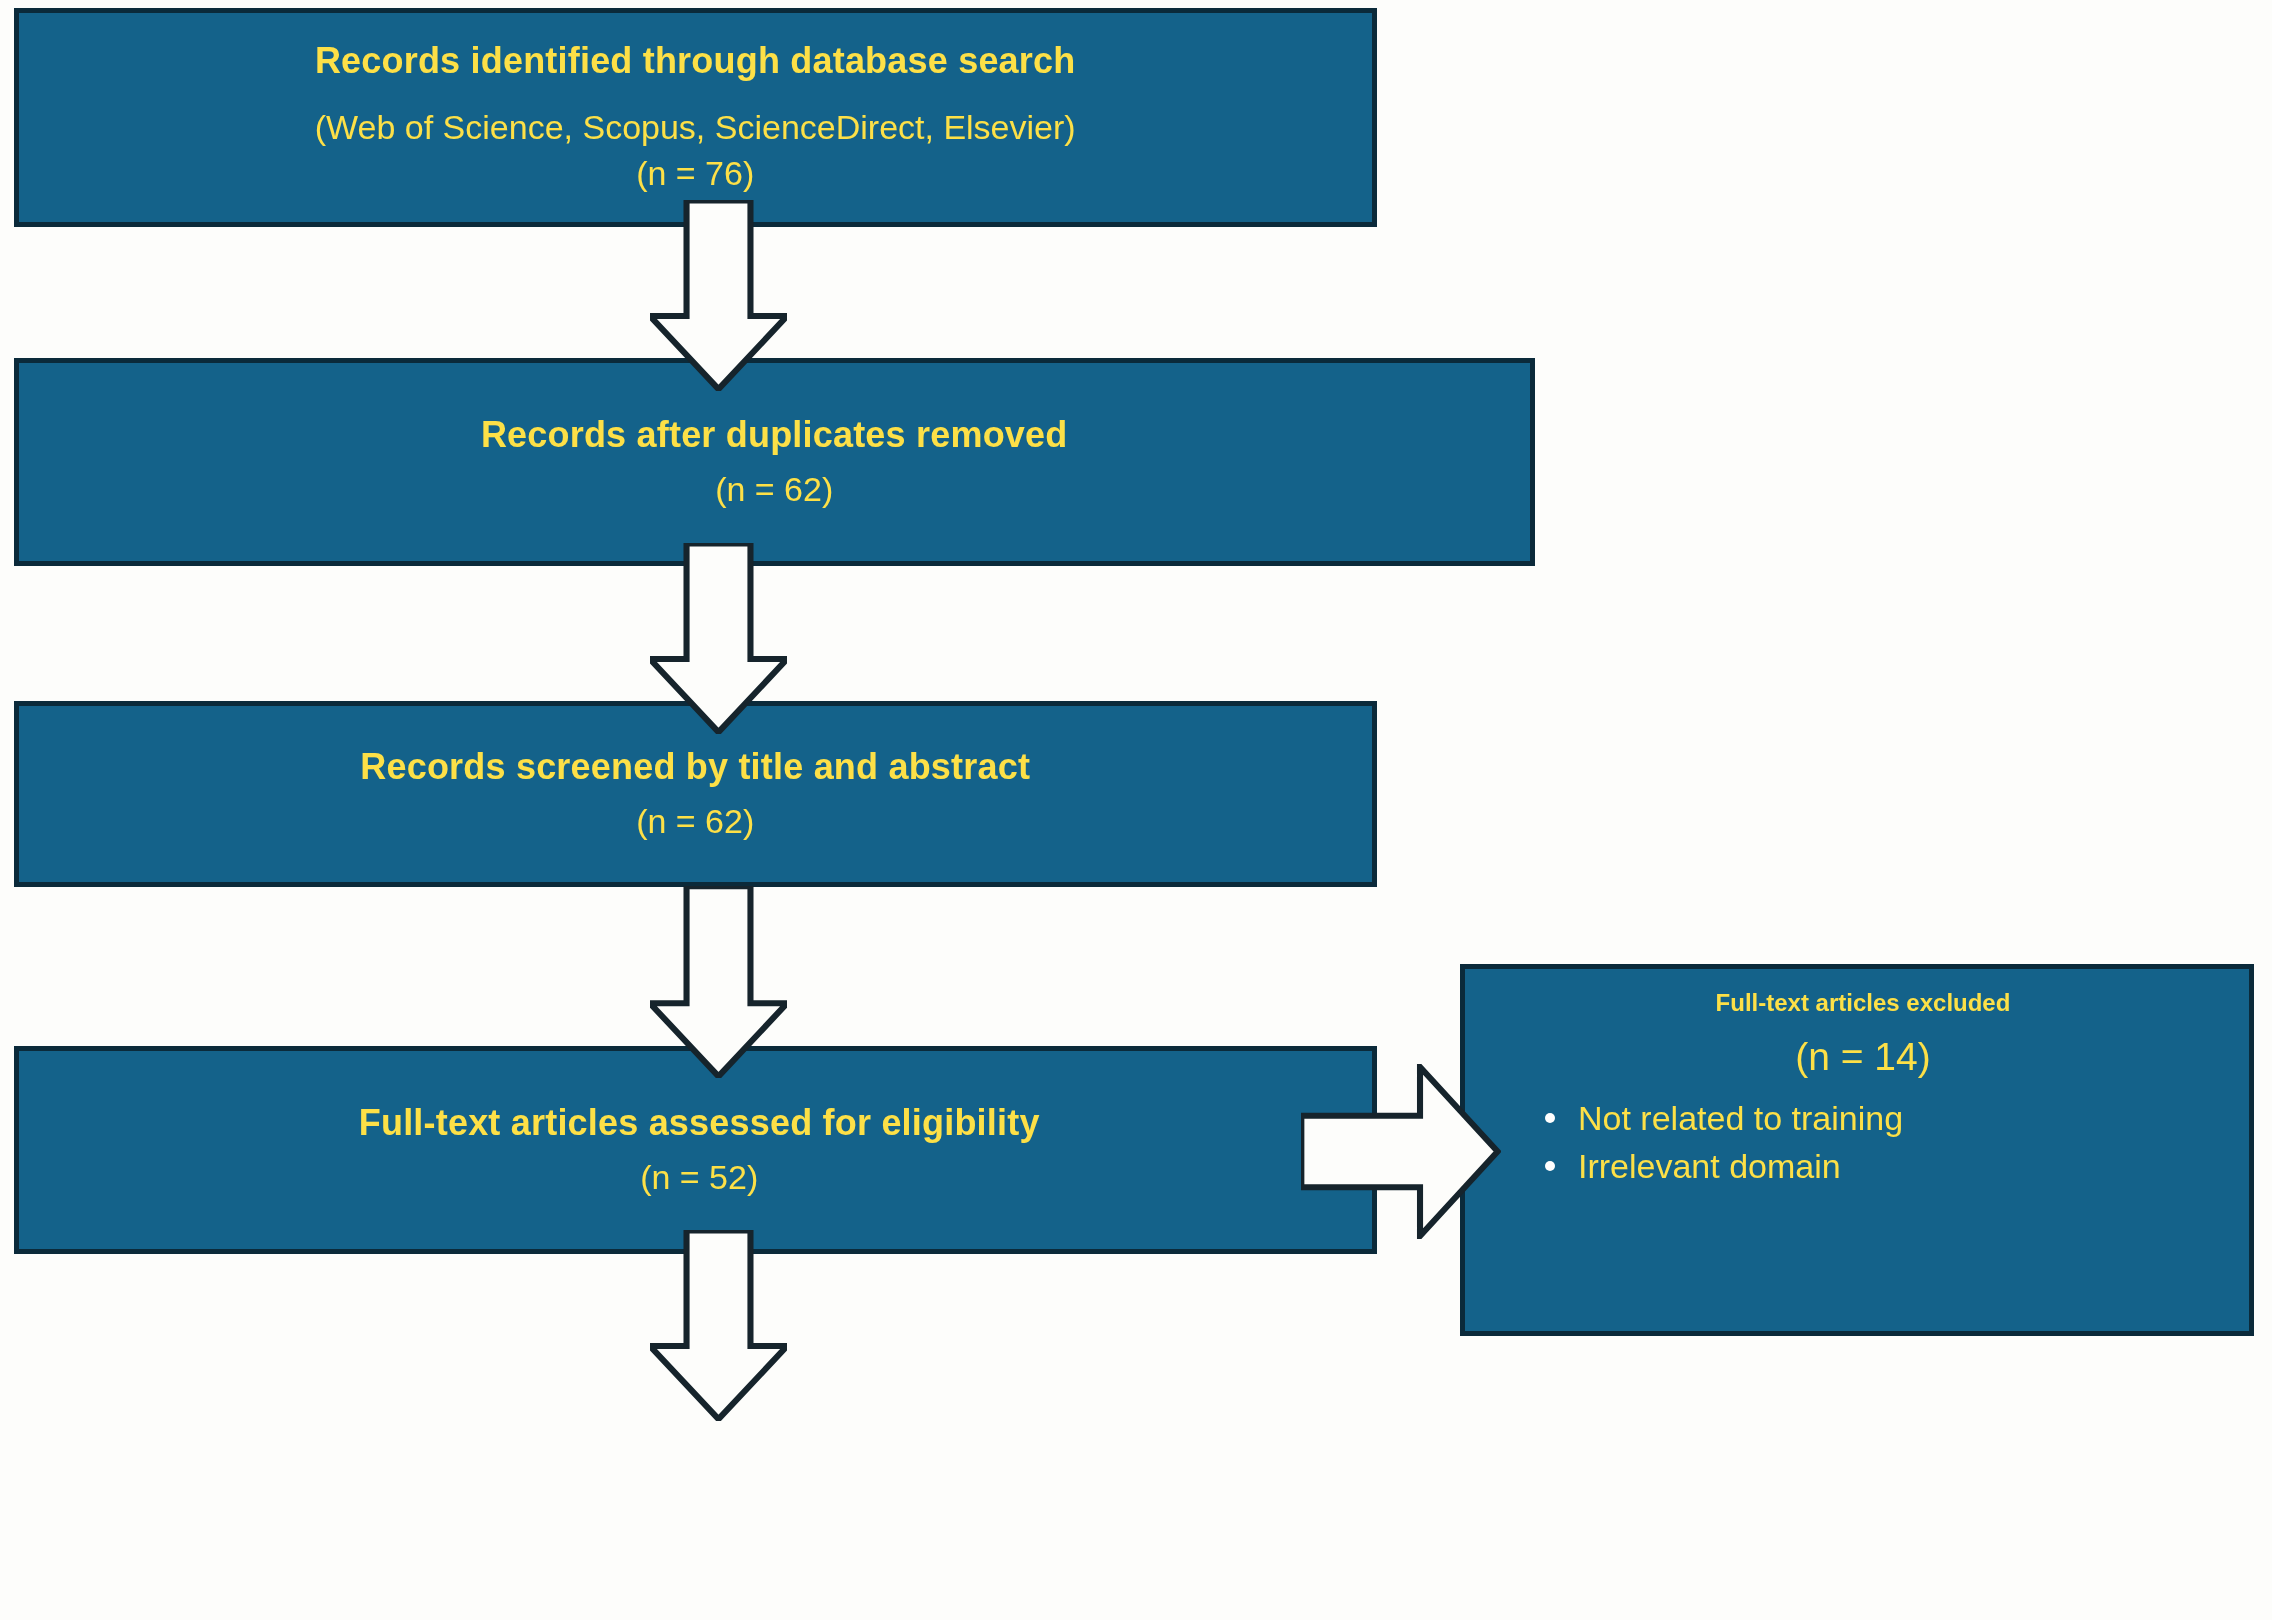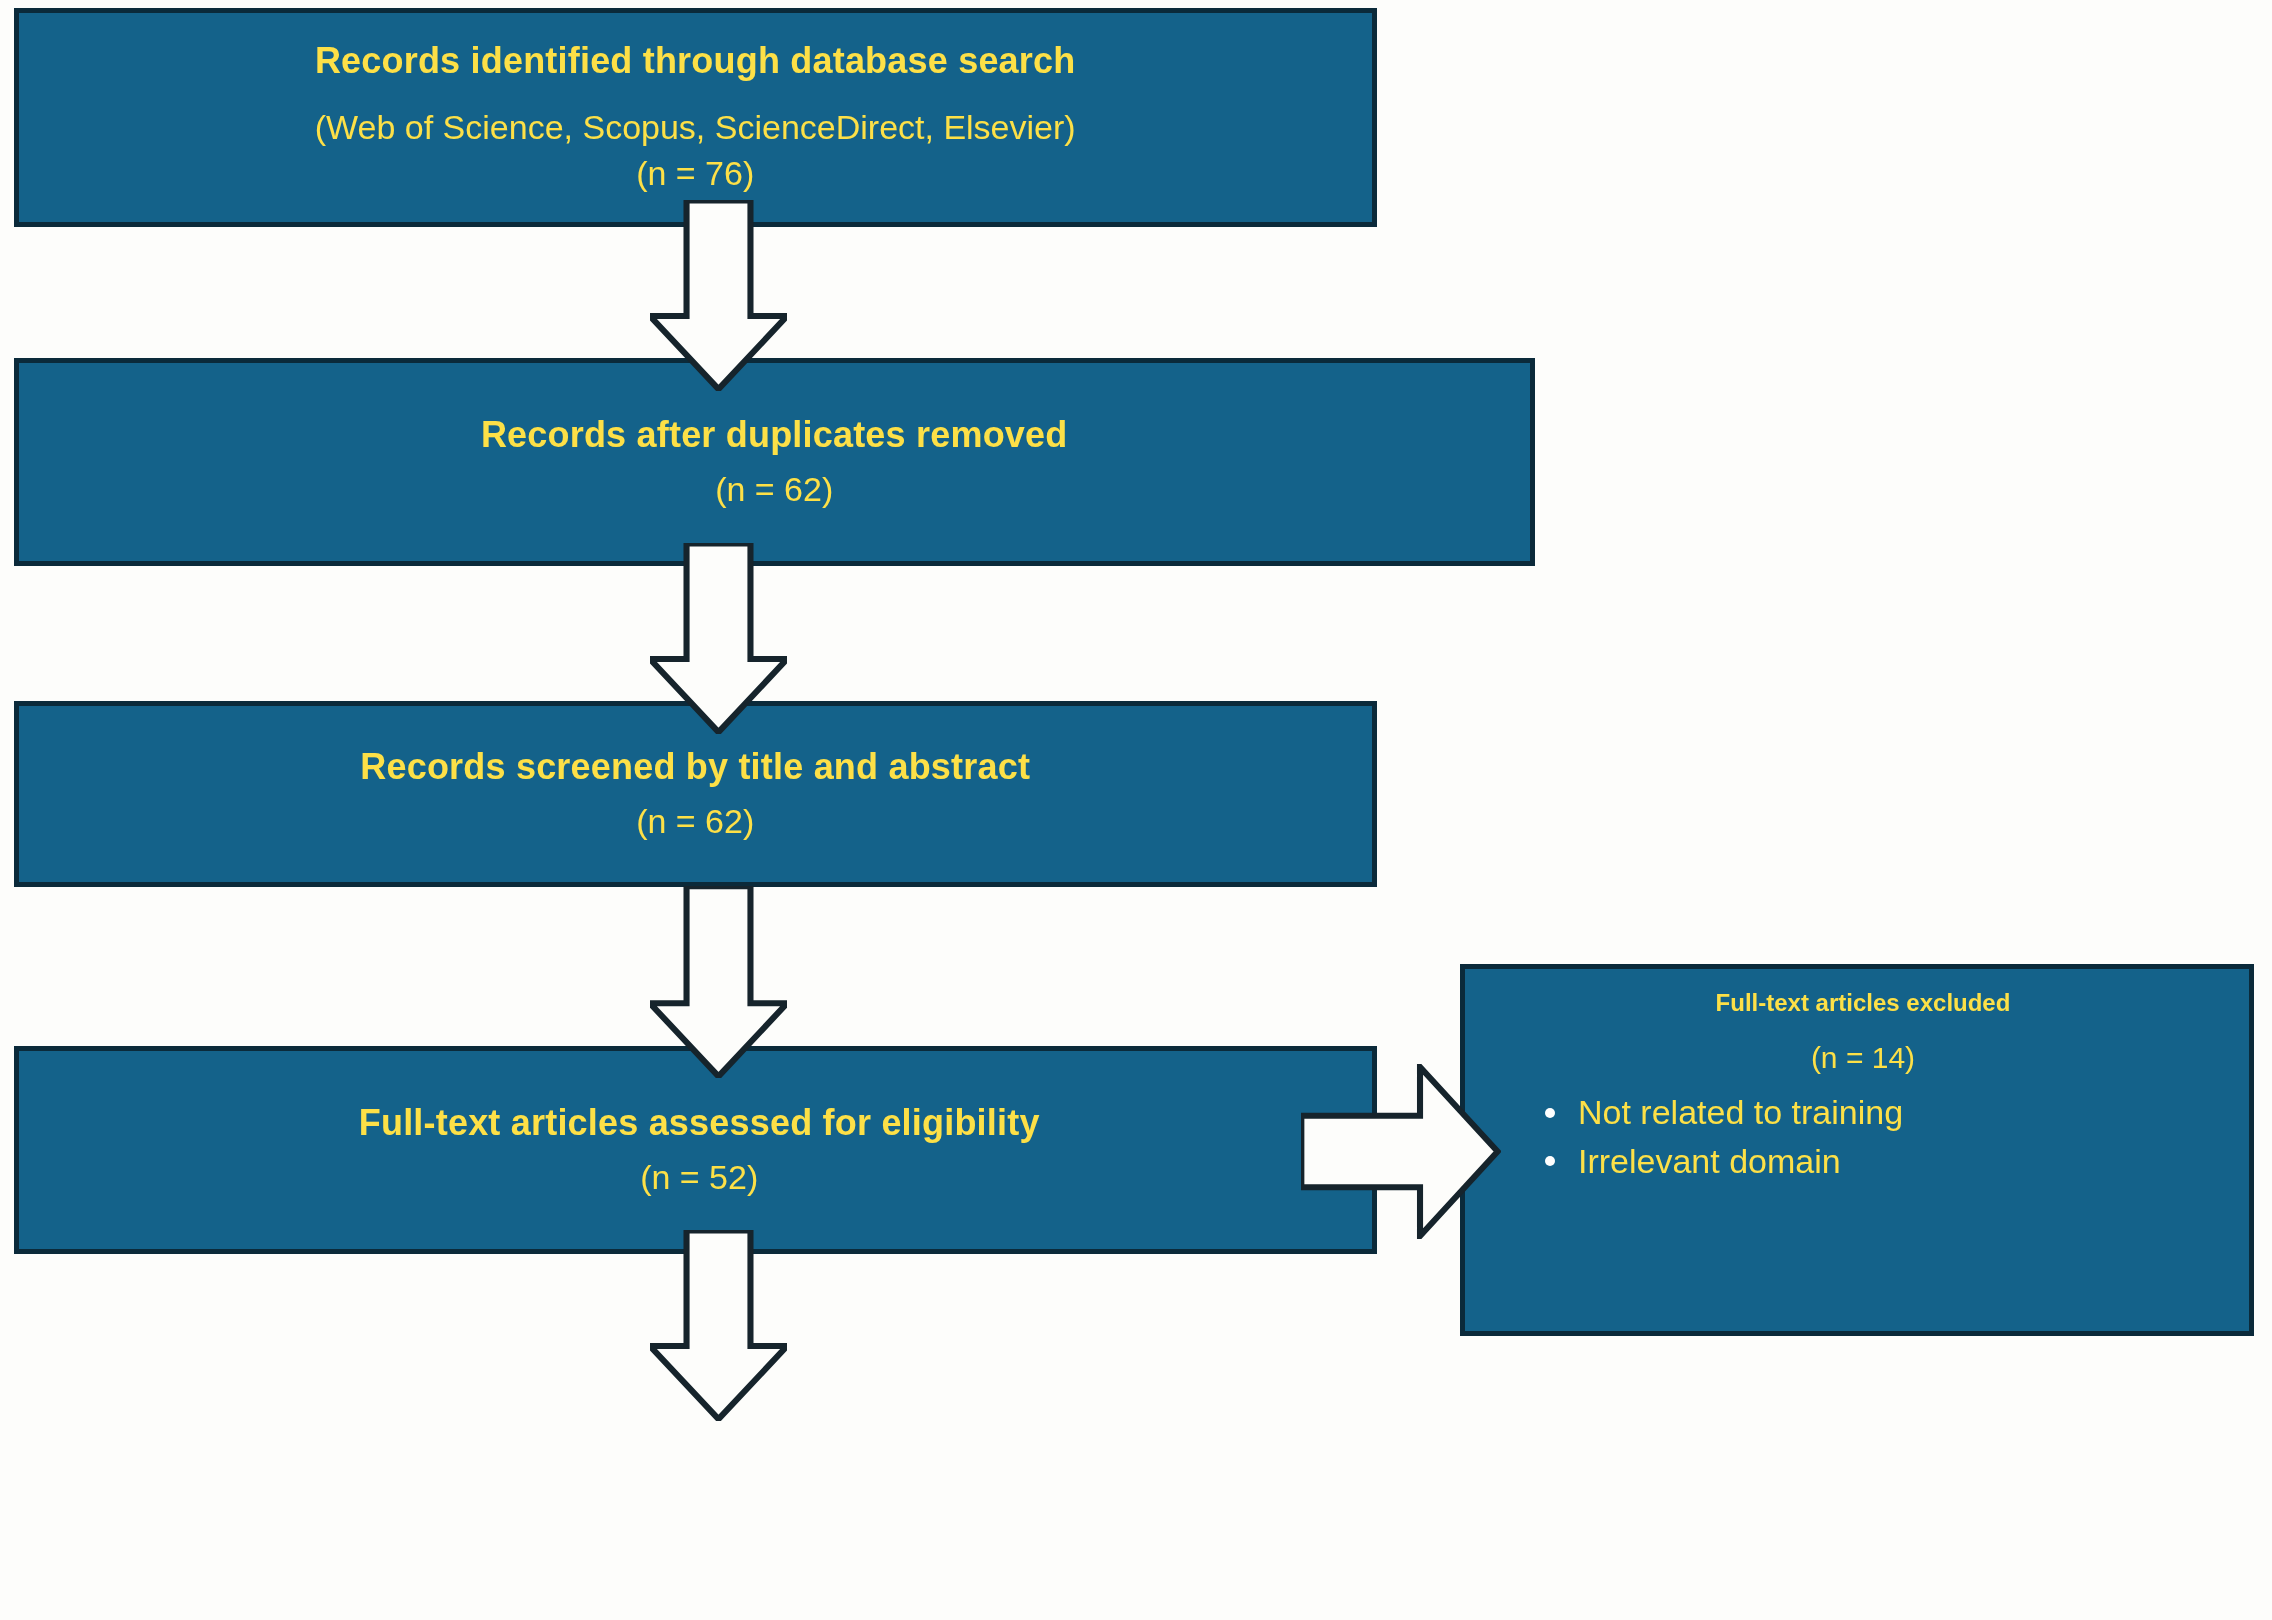--- a/index.html
+++ b/index.html
@@ -65,24 +65,24 @@
   }
   #box-excluded .excl-title {
     font-weight: bold;
     font-size: 24px;
     line-height: 1.2;
     text-align: center;
     white-space: nowrap;
   }
   #box-excluded .excl-count {
     font-weight: normal;
-    font-size: 30px;
+    font-size: 39px;
     line-height: 1.25;
     text-align: center;
-    margin-top: 21px;
+    margin-top: 15px;
     white-space: nowrap;
   }
   #box-excluded .excl-list {
     list-style: none;
     margin: 12.2px 0 0 0;
     padding: 0 0 0 40px;
     text-align: left;
   }
   #box-excluded .excl-list li {
     position: relative;

